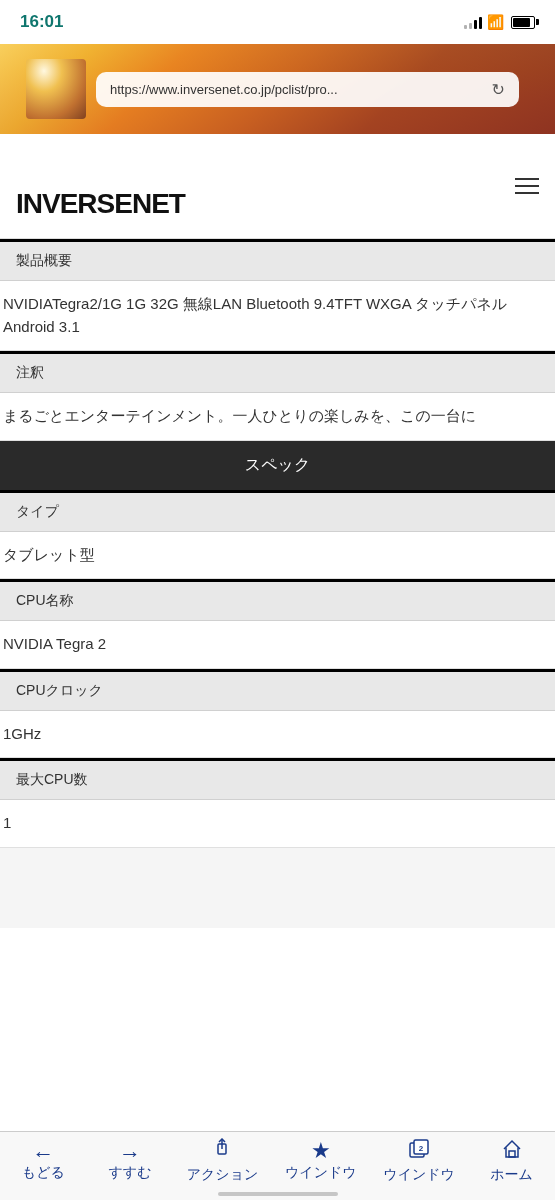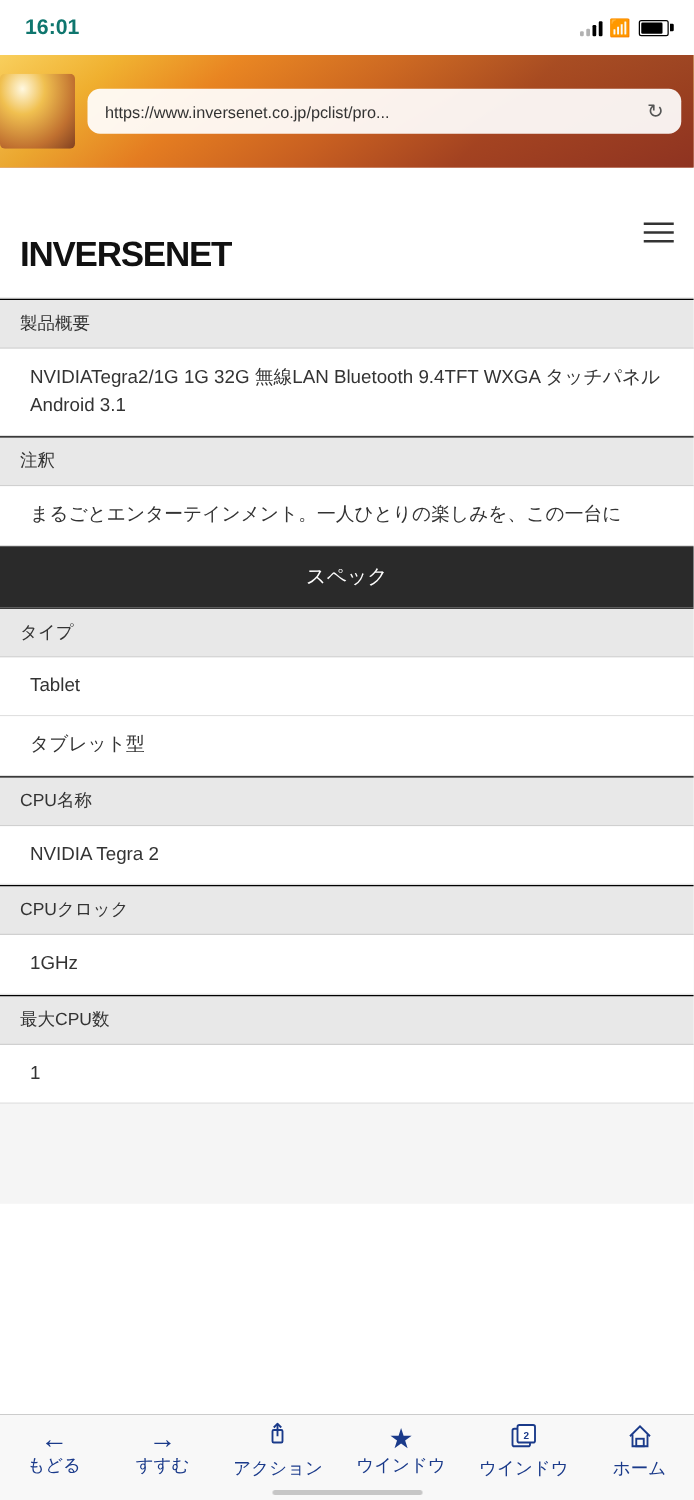--- a/index.html
+++ b/index.html
@@ -77,21 +77,21 @@
       width: 85%;
       border-radius: 1px;
     }
 
     
     .browser-bar {
       height: 90px;
       background: linear-gradient(to bottom, #f5c842 0%, #e8a020 30%, #d4722a 60%, #b8502a 100%);
       display: flex;
       align-items: center;
-      padding: 0 0;
+      padding: 0 26px;
       position: relative;
     }
     .browser-hero {
       position: absolute;
       top: 0; left: 0; right: 0; bottom: 0;
       background: linear-gradient(135deg,
         #f9d060 0%, #f0b030 15%,
         #e88020 30%, #c96020 50%,
         #a04020 70%, #8a3020 100%);
       opacity: 0.9;
@@ -170,27 +170,27 @@
       background: #f5f5f5;
     }
 
     
     .section-label {
       background: #e8e8e8;
       padding: 10px 16px;
       font-size: 14px;
       color: #333;
       border-bottom: 1px solid #d0d0d0;
-      border-top: 1px solid #000000;
+      border-top: 3px solid #000000;
     }
 
     
     .value-row {
       background: #fff;
-      padding: 12px 24px;
+      padding: 12px 3px;
       font-size: 15px;
       color: #333;
       border-bottom: 1px solid #e0e0e0;
       line-height: 1.5;
     }
 
     
     .spec-header {
       background: #2a2a2a;
       padding: 14px 16px;
@@ -298,21 +298,20 @@
 
   <div class="section-label">製品概要</div>
   <div class="value-row">NVIDIATegra2/1G 1G 32G 無線LAN Bluetooth 9.4TFT WXGA タッチパネル Android 3.1</div>
 
   <div class="section-label">注釈</div>
   <div class="value-row">まるごとエンターテインメント。一人ひとりの楽しみを、この一台に</div>
 
   <div class="spec-header">スペック</div>
 
   <div class="section-label">タイプ</div>
-  <div class="value-row">Tablet</div>
 
   <div class="value-row">タブレット型</div>
 
   <div class="section-label">CPU名称</div>
   <div class="value-row">NVIDIA Tegra 2</div>
 
   <div class="section-label">CPUクロック</div>
   <div class="value-row">1GHz</div>
 
   <div class="section-label">最大CPU数</div>

